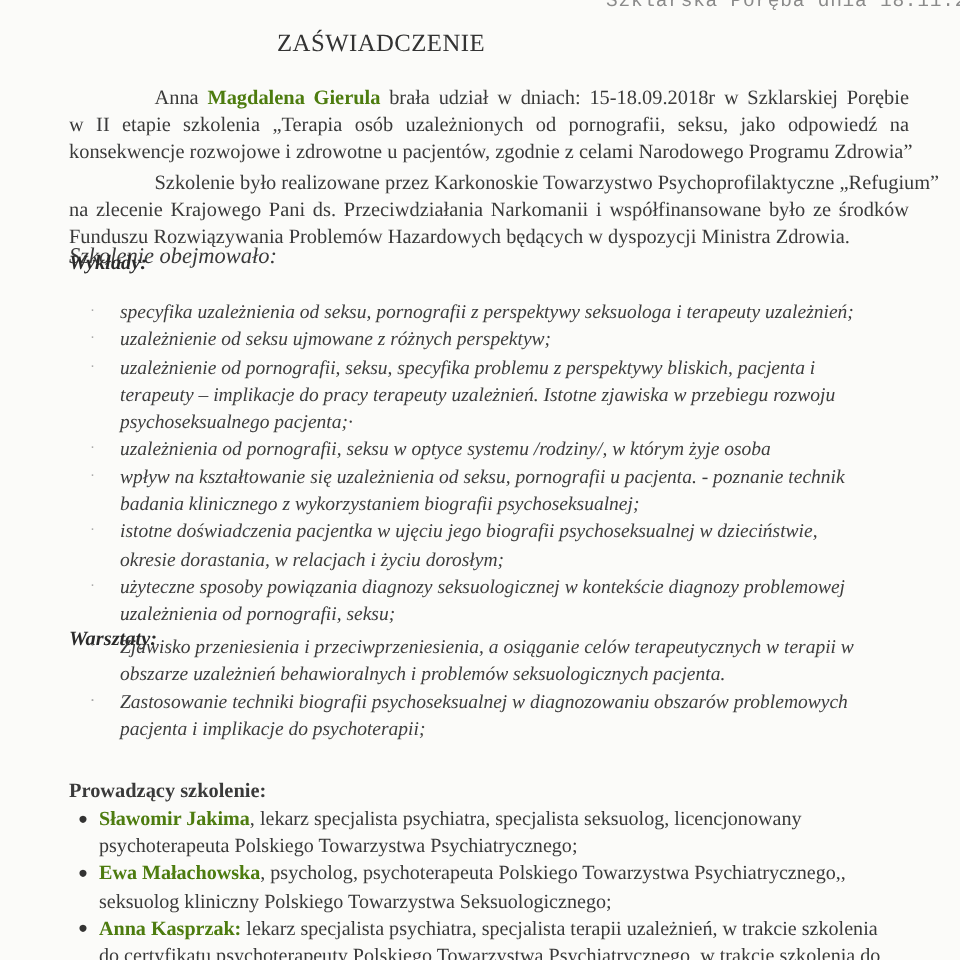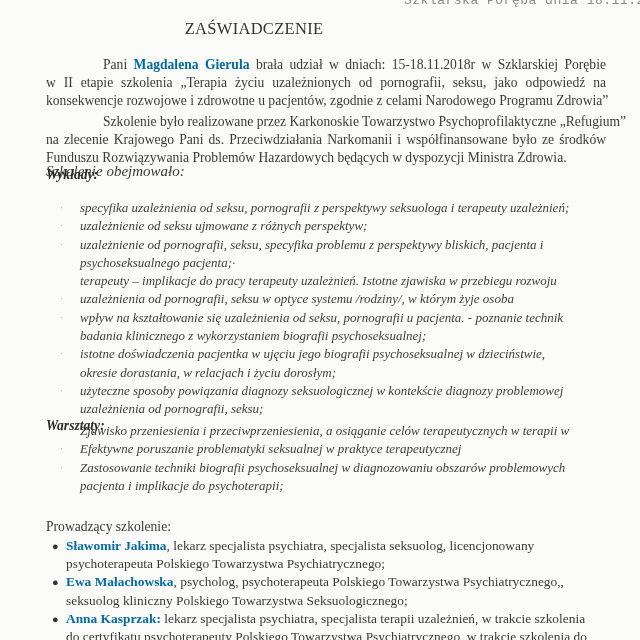--- a/index.html
+++ b/index.html
@@ -15,49 +15,49 @@
     position:absolute; left:404px; top:-7px; font-size:13px; color:#8a8a8a;
     font-family:"Liberation Mono", monospace; letter-spacing:0.5px; white-space:nowrap;
   }
   .title {
     position:absolute; left:0; width:508px; top:19px; text-align:center;
     font-size:16.5px; letter-spacing:0.3px; color:#333;
   }
   .p { position:absolute; left:46px; width:560px; font-size:13.6px; line-height:18px; text-align:justify; }
   .p1 { top:56px; }
   .p2 { top:113px; }
-  b { color:#0369a1; }
+  b { color:#4d7c0f; }
   .line { display:block; white-space:nowrap; }
   .just { text-align:justify; text-align-last:justify; display:block; }
   .scope { position:absolute; left:46px; top:163px; font-size:15px;font-style:italic; }
   .sec-head { position:absolute; left:46px; font-size:13.6px; font-weight:bold; font-style:italic; color:#2a2a2a; }
   .sec-lect { top:167px;text-align:center; }
   .sec-work { top:418px; }
   ul.it { position:absolute; left:0; margin:0; padding:0; list-style:none; font-style:italic; font-size:13px; line-height:18.3px; color:#3d3d3d; }
   ul.it li { position:relative; padding-left:80px; width:520px; }
   ul.it li .dot { position:absolute; left:60px; top:0; color:#aaa; font-style:normal; font-size:10px; }
   .lect { top:199px; }
   .work { top:422px; }
-  .lead-title { position:absolute; left:46px; top:519px; font-size:13.6px; }
+  .lead-title { position:absolute; left:46px; top:519px; font-size:13.6px;font-weight:bold; }
   ul.leaders { position:absolute; left:0; top:537px; margin:0; padding:0; list-style:none; font-size:13.4px; line-height:18.2px; color:#3a3a3a; }
   ul.leaders li { position:relative; padding-left:66px; width:520px; margin-bottom:0; }
   ul.leaders li .bullet { position:absolute; left:52px; top:0; font-size:11px; color:#333; }
 </style>
 </head>
 <body>
 
 <div class="page">
 
   <div class="place-date">Szklarska Poręba dnia 18.11.2018r.</div>
 
   <div class="title">ZAŚWIADCZENIE</div>
 
   <div class="p p1">
-    <span class="line" style="padding-left:57px; text-align:justify; text-align-last:justify; display:block;"><span>Pani </span><b>Magdalena Gierula</b><span> brała udział w dniach: 15-18.11.2018r w Szklarskiej Porębie</span></span>
-    <span class="just">w II etapie szkolenia „Terapia życiu uzależnionych od pornografii, seksu, jako odpowiedź na</span>
+    <span class="line" style="padding-left:57px; text-align:justify; text-align-last:justify; display:block;"><span>Anna </span><b>Magdalena Gierula</b><span> brała udział w dniach: 15-18.09.2018r w Szklarskiej Porębie</span></span>
+    <span class="just">w II etapie szkolenia „Terapia osób uzależnionych od pornografii, seksu, jako odpowiedź na</span>
     <span class="line">konsekwencje rozwojowe i zdrowotne u pacjentów, zgodnie z celami Narodowego Programu Zdrowia”</span>
   </div>
 
   <div class="p p2">
     <span class="line" style="padding-left:57px;">Szkolenie było realizowane przez Karkonoskie Towarzystwo Psychoprofilaktyczne „Refugium”</span>
     <span class="just">na zlecenie Krajowego Pani ds. Przeciwdziałania Narkomanii i współfinansowane było ze środków</span>
     <span class="line">Funduszu Rozwiązywania Problemów Hazardowych będących w dyspozycji Ministra Zdrowia.</span>
   </div>
 
   <div class="scope">Szkolenie obejmowało:</div>
@@ -68,22 +68,22 @@
         <span class="dot">·</span>
         <span class="line">specyfika uzależnienia od seksu, pornografii z perspektywy seksuologa i terapeuty uzależnień;</span>
       </li>
     <li>
         <span class="dot">·</span>
         <span class="line">uzależnienie od seksu ujmowane z różnych perspektyw;</span>
       </li>
     <li>
         <span class="dot">·</span>
         <span class="line">uzależnienie od pornografii, seksu, specyfika problemu z perspektywy bliskich, pacjenta i</span>
+        <span class="line">terapeuty – implikacje do pracy terapeuty uzależnień. Istotne zjawiska w przebiegu rozwoju</span>
         <span class="line">psychoseksualnego pacjenta;·</span>
-        <span class="line">terapeuty – implikacje do pracy terapeuty uzależnień. Istotne zjawiska w przebiegu rozwoju</span>
       </li>
     <li>
         <span class="dot">·</span>
         <span class="line">uzależnienia od pornografii, seksu w optyce systemu /rodziny/, w którym żyje osoba</span>
       </li>
     <li>
         <span class="dot">·</span>
         <span class="line">wpływ na kształtowanie się uzależnienia od seksu, pornografii u pacjenta. - poznanie technik</span>
         <span class="line">badania klinicznego z wykorzystaniem biografii psychoseksualnej;</span>
       </li>
@@ -97,24 +97,24 @@
         <span class="line">użyteczne sposoby powiązania diagnozy seksuologicznej w kontekście diagnozy problemowej</span>
         <span class="line">uzależnienia od pornografii, seksu;</span>
       </li>
   </ul>
 
   <div class="sec-head sec-work">Warsztaty:</div>
   <ul class="it work">
     <li>
         <span class="dot">·</span>
         <span class="line">Zjawisko przeniesienia i przeciwprzeniesienia, a osiąganie celów terapeutycznych w terapii w</span>
+        <span class="line">obszarze uzależnień behawioralnych i problemów seksuologicznych pacjenta.</span>
       </li>
     <li>
         <span class="dot">·</span>
-        <span class="line">Efektywne poruszanie problematyki seksualnej w praktyce terapeutycznej</span>
       </li>
     <li>
         <span class="dot">·</span>
         <span class="line">Zastosowanie techniki biografii psychoseksualnej w diagnozowaniu obszarów problemowych</span>
         <span class="line">pacjenta i implikacje do psychoterapii;</span>
       </li>
   </ul>
 
   <div class="lead-title">Prowadzący szkolenie:</div>
   <ul class="leaders">

